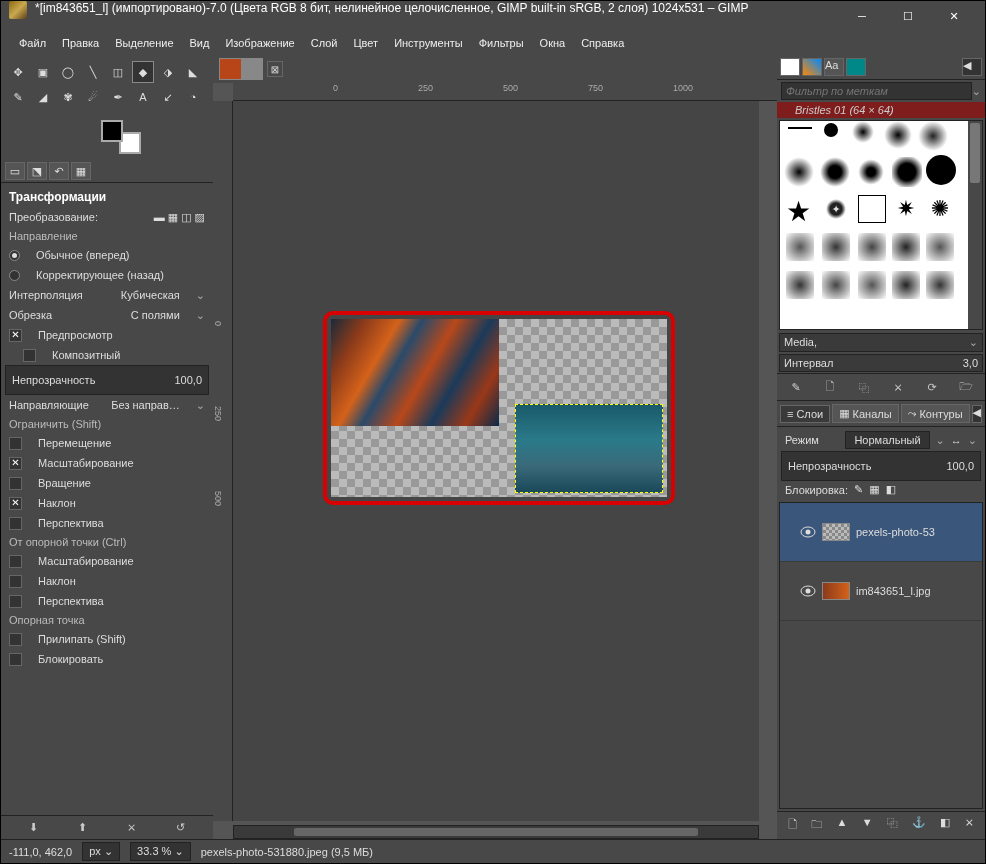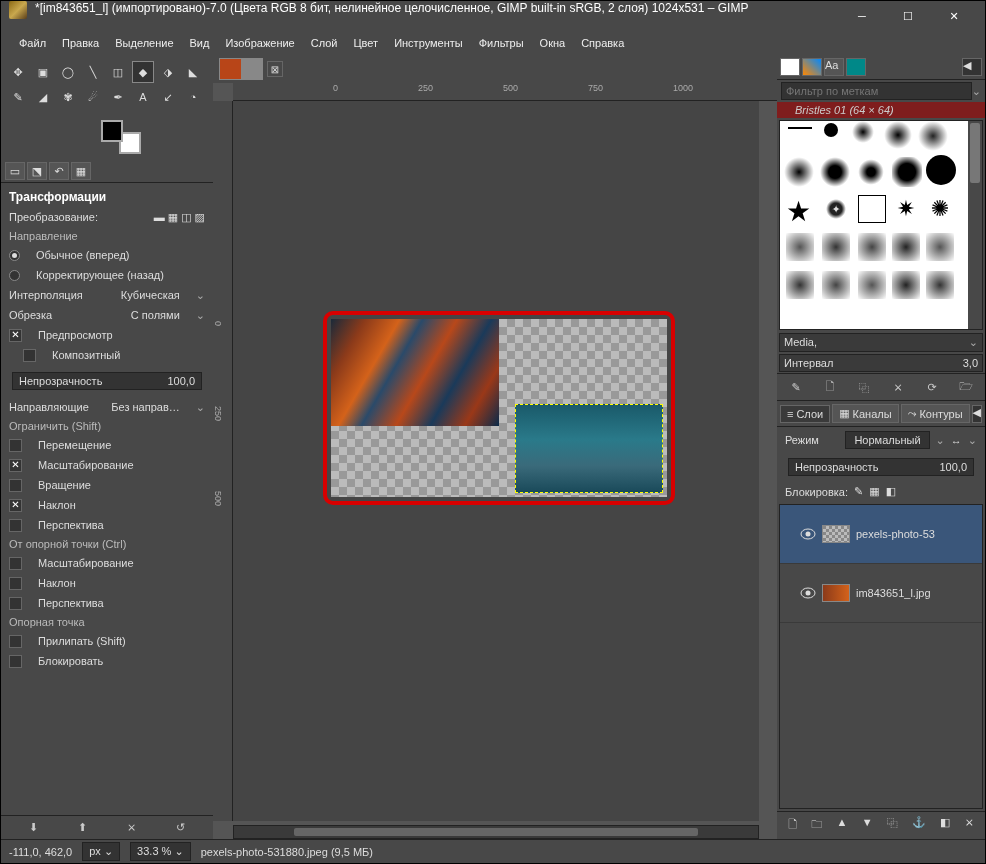--- a/index.html
+++ b/index.html
@@ -20,21 +20,21 @@
 .tool.active{background:#333;border:1px solid #888}
 .colorbox{margin:6px 0 6px 100px;position:relative;width:40px;height:34px}
 .colorbox .fg{position:absolute;width:22px;height:22px;background:#000;border:2px solid #aaa;z-index:2}
 .colorbox .bg{position:absolute;right:0;bottom:0;width:22px;height:22px;background:#fff;border:2px solid #aaa}
 .tabs{display:flex;gap:2px;padding:2px 4px;border-bottom:1px solid #222}
 .tab{width:20px;height:18px;background:#555;border:1px solid #666;display:flex;align-items:center;justify-content:center}
 .options{flex:1;overflow-y:auto;padding:4px}
 .opt-title{font-weight:bold;color:#fff;padding:3px 4px;font-size:12px}
 .opt-row{display:flex;align-items:center;padding:2px 4px;gap:16px;min-height:20px}
 .opt-val{margin-left:auto;color:#ddd}
-.slider-row{background:#333;border:1px solid #222;padding:2px 6px;margin:7px;display:flex;justify-content:space-between}
+.slider-row{background:#333;border:1px solid #222;padding:8px 6px;margin:0;display:flex;justify-content:space-between}
 .check{width:13px;height:13px;background:#333;border:1px solid #666;display:inline-flex;align-items:center;justify-content:center;color:#fff;font-size:10px;line-height:1}
 .radio{width:11px;height:11px;border-radius:50%;background:#333;border:1px solid #888;display:inline-block}
 .radio.on::after{content:"";display:block;width:5px;height:5px;border-radius:50%;background:#ddd;margin:2px}
 .section-hdr{color:#bbb;padding:3px 4px;font-size:11px}
 .canvas-area{flex:1;background:#555;position:relative;margin:0 0 0 0}
 .doc-tabs{height:28px;display:flex;gap:4px;padding:4px 6px;align-items:center}
 .doc-thumb{width:44px;height:22px;border:1px solid #888;background:linear-gradient(90deg,#b84518 50%,#888 50%)}
 .doc-close{width:16px;height:16px;border:1px solid #666;display:flex;align-items:center;justify-content:center;font-size:10px}
 .ruler-h{position:absolute;top:0;left:20px;right:0;height:18px;background:#484848;border-bottom:1px solid #222}
 .ruler-v{position:absolute;top:18px;left:0;width:20px;bottom:18px;background:#484848;border-right:1px solid #222}
@@ -46,21 +46,21 @@
 .ruler-tick{position:absolute;color:#aaa;font-size:9px}
 .scrollbar-h{position:absolute;bottom:0;left:20px;right:18px;height:14px;background:#3a3a3a;border:1px solid #222}
 .scrollbar-h .thumb{position:absolute;left:60px;right:60px;top:2px;bottom:2px;background:#666;border-radius:2px}
 .statusbar{height:24px;display:flex;align-items:center;padding:0 8px;gap:10px;border-top:1px solid #222;background:#484848}
 .statusbar .sect{color:#ddd;font-size:11px}
 .statusbar .sect.box{background:#333;padding:2px 6px;border:1px solid #222}
 .right-tabs{display:flex;gap:2px;padding:3px;border-bottom:1px solid #222}
 .rtab{width:20px;height:18px;background:#555;border:1px solid #666}
 .rtab.collapse{margin-left:auto;background:#333}
 .filter-row{padding:2px 4px;display:flex;align-items:center}
-.filter-row input{flex:1;background:#333;border:1px solid #222;color:#999;padding:2px 4px;}
+.filter-row input{flex:1;background:#333;border:1px solid #222;color:#999;padding:2px 4px;font-style:italic}
 .info-row{padding:2px 18px;color:#ccc;font-style:italic;background:#7f1d1d}
 .brush-grid{flex:0 0 210px;background:#fff;margin:2px;border:1px solid #222;position:relative;overflow:hidden}
 .brush-scroll{position:absolute;right:0;top:0;bottom:0;width:14px;background:#484848}
 .brush-scroll .thumb{position:absolute;top:2px;left:2px;right:2px;height:60px;background:#777;border-radius:2px}
 .brush{position:absolute;display:flex;align-items:center;justify-content:center}
 .media-row{display:flex;padding:2px 4px;background:#3a3a3a;border:1px solid #222;margin:1px 2px}
 .btnrow{display:flex;gap:4px;padding:4px;justify-content:space-around;border-top:1px solid #222}
 .btnrow .sbtn{width:20px;height:18px;display:flex;align-items:center;justify-content:center;color:#ccc}
 .layer-tabs{display:flex;gap:2px;padding:3px;border-top:1px solid #222;border-bottom:1px solid #222;align-items:center}
 .ltab{padding:2px 6px;background:#555;border:1px solid #666;display:flex;align-items:center;gap:3px}

